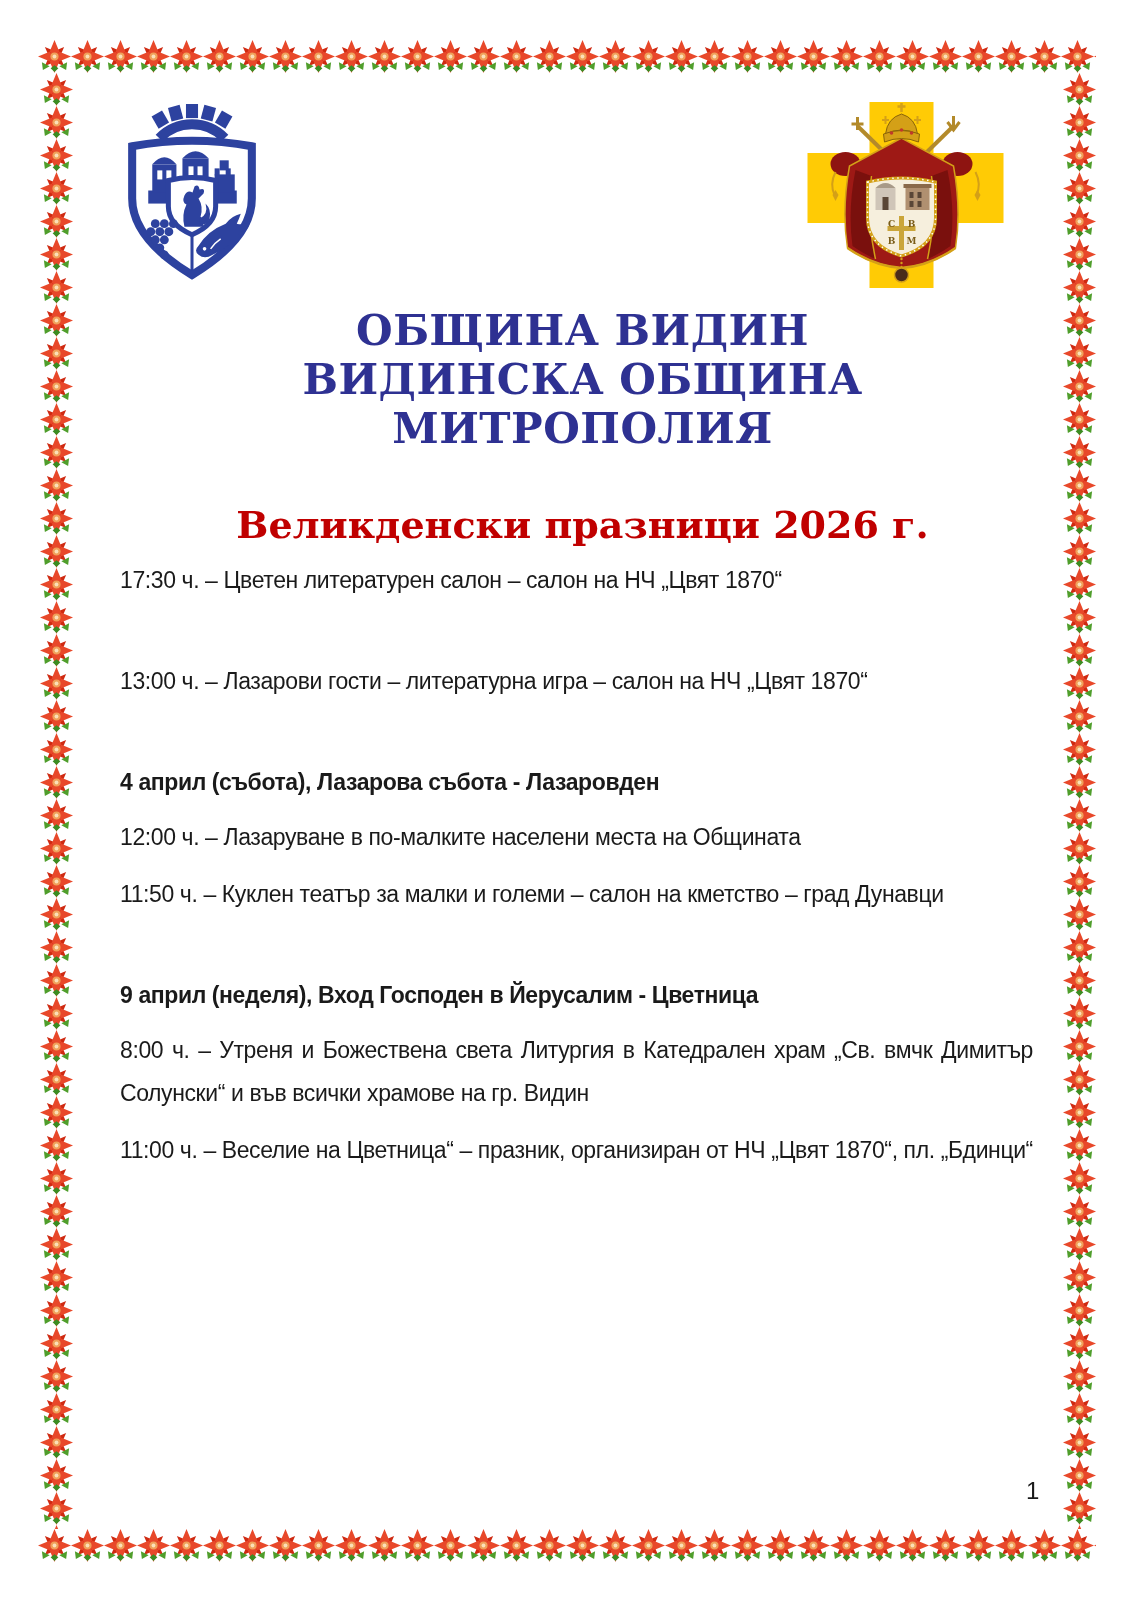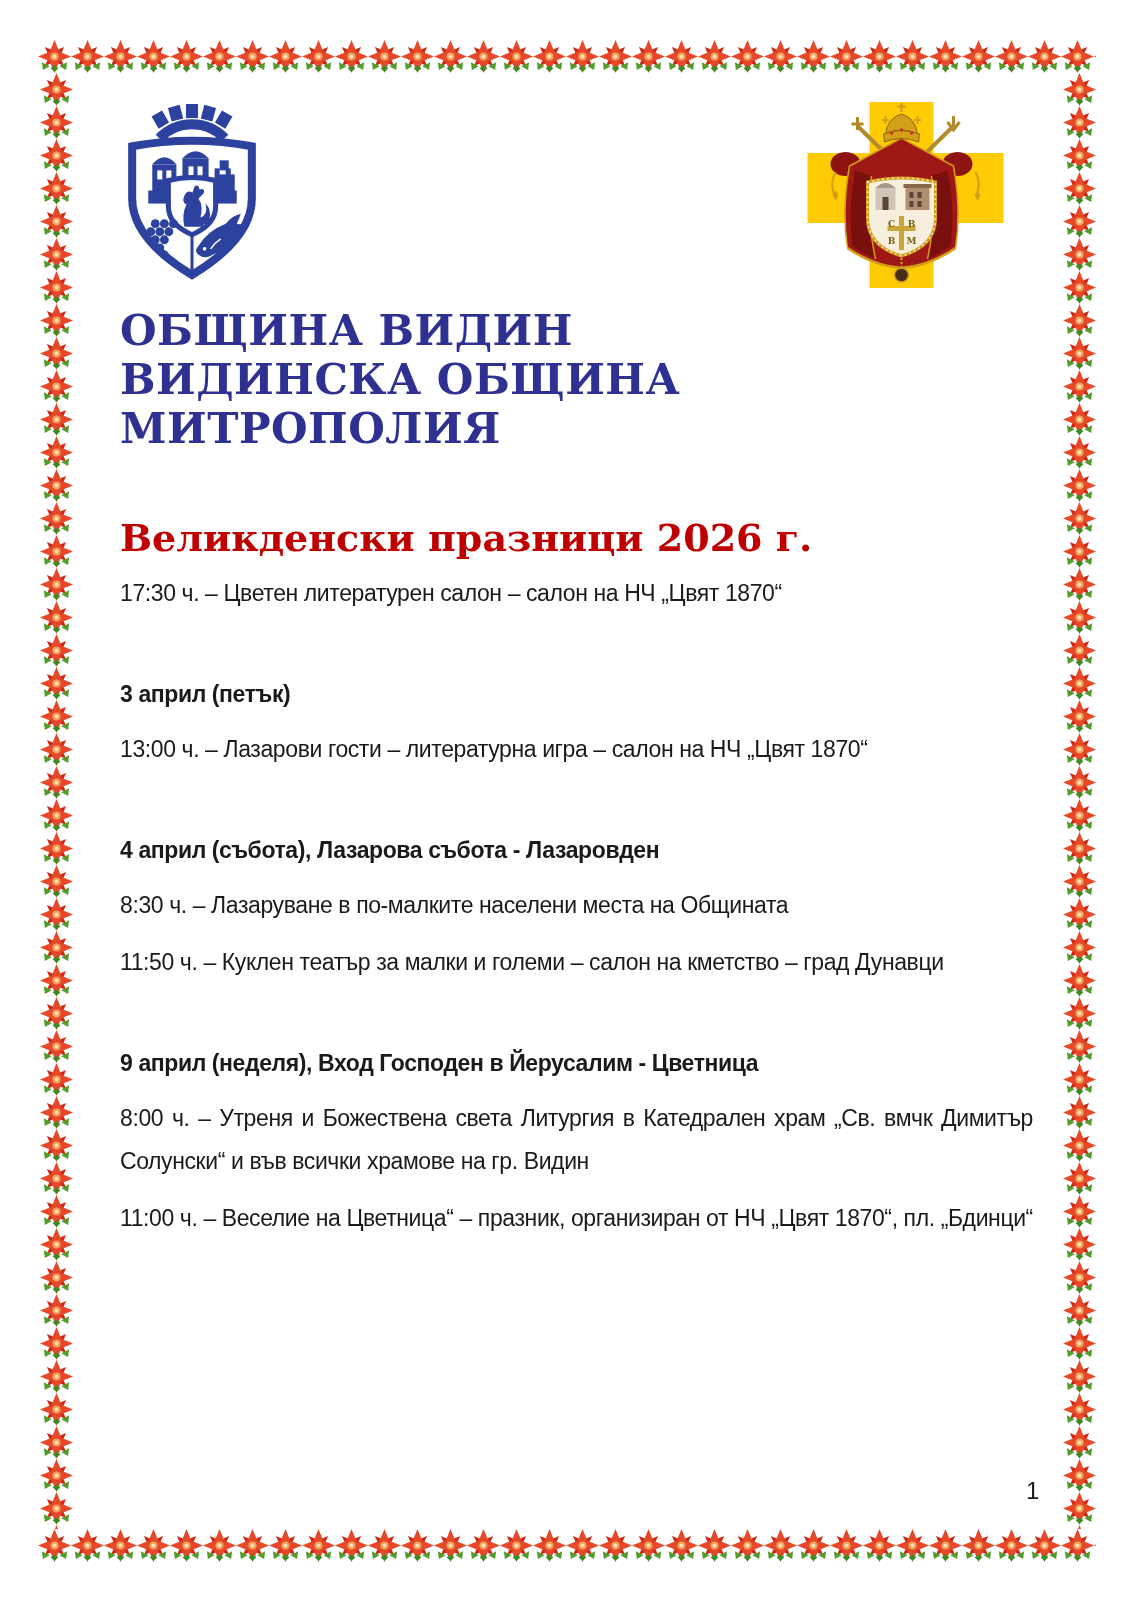--- a/index.html
+++ b/index.html
@@ -16,28 +16,28 @@
   .b-right  { left:1063px;top:73px;    width:33px;  height:1456px; flex-direction:column; }
   .flower { flex:0 0 auto; width:33px; height:33px; }
   .defs { position:absolute; width:0; height:0; overflow:hidden; }
 
   
   .logo-left  { position:absolute; left:128px; top:102px; width:128px; height:178px; }
   .logo-right { position:absolute; left:805px; top:100px; width:201px; height:190px; }
 
   
   .content { position:absolute; left:120px; top:0; width:925px; }
-  .titles  { margin-top:306px; text-align:left; }
+  .titles  { margin-top:306px; text-align:center; }
   .title-blue {
     font-family:"DejaVu Serif", serif; font-weight:bold;
     font-size:42px; line-height:49px; color:#2e3192; letter-spacing:0.5px;
   }
   .title-red {
     font-family:"DejaVu Serif", serif; font-weight:bold;
-    font-size:38px; line-height:44px; color:#c00000; margin-top:63px;
+    font-size:38px; line-height:44px; color:#c00000; margin-top:50px;
   }
   .day { margin-top:58px; }
   .day.first { margin-top:12px; }
   .day h3 {
     font-size:23px; line-height:43px; margin:0 0 12px 0;
     font-weight:bold; letter-spacing:-0.4px;
   }
   .day p.event {
     font-size:23px; line-height:43px; margin:0 12px 14px 0;
     text-align:justify; letter-spacing:-0.4px;
@@ -679,27 +679,26 @@
       <div class="title-blue">ОБЩИНА ВИДИН</div>
       <div class="title-blue">ВИДИНСКА ОБЩИНА МИТРОПОЛИЯ</div>
       <div class="title-red">Великденски празници 2026 г.</div>
     </div>
 
     <section class="day first">
       <p class="event">17:30 ч. –  Цветен литературен салон –  салон на НЧ „Цвят 1870“</p>
     </section>
 
     <section class="day">
-      <h3>3 април (петък)</h3>
       <p class="event">13:00 ч. –  Лазарови гости – литературна игра –  салон на НЧ „Цвят 1870“</p>
     </section>
 
     <section class="day">
       <h3>4 април (събота), Лазарова събота - Лазаровден</h3>
-      <p class="event">8:30 ч. – Лазаруване в по-малките населени места на Общината</p>
+      <p class="event">12:00 ч. – Лазаруване в по-малките населени места на Общината</p>
       <p class="event">11:50 ч. – Куклен театър за малки и големи – салон на кметство – град Дунавци</p>
     </section>
 
     <section class="day">
       <h3>9 април (неделя), Вход Господен в Йерусалим - Цветница</h3>
       <p class="event">8:00 ч. – Утреня и Божествена света Литургия в Катедрален храм „Св. вмчк Димитър Солунски“ и във всички храмове на гр. Видин</p>
       <p class="event">11:00 ч. – Веселие на Цветница“ – празник, организиран от НЧ „Цвят 1870“, пл. „Бдинци“</p>
     </section>
   </div>
 

